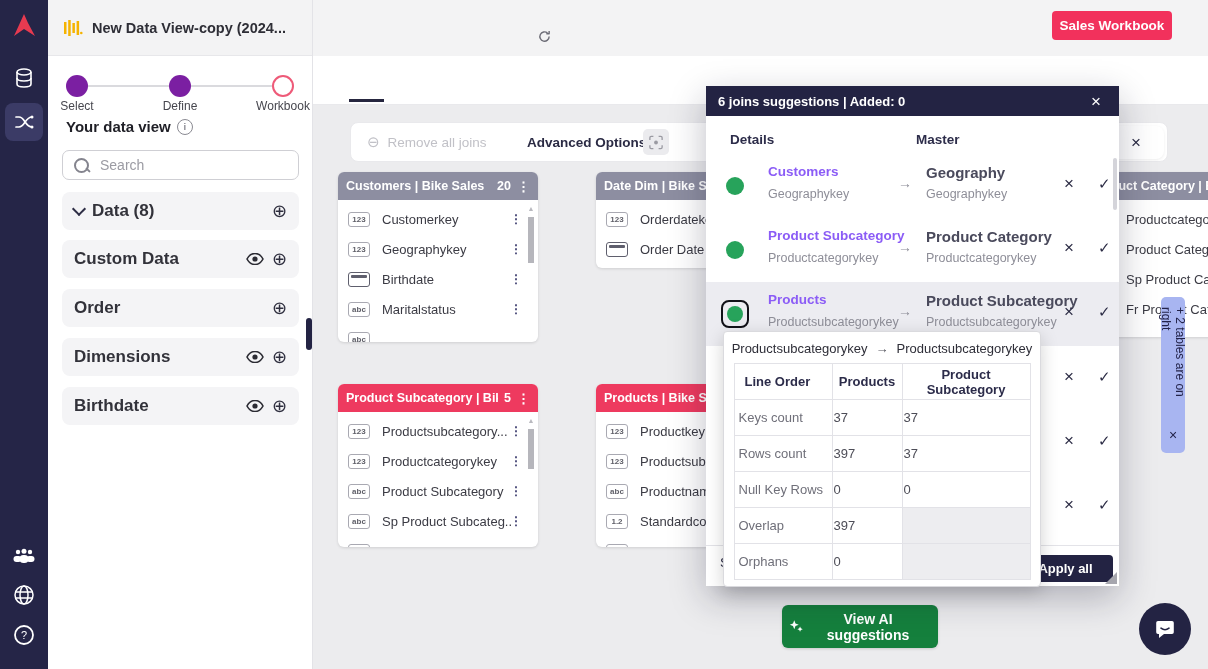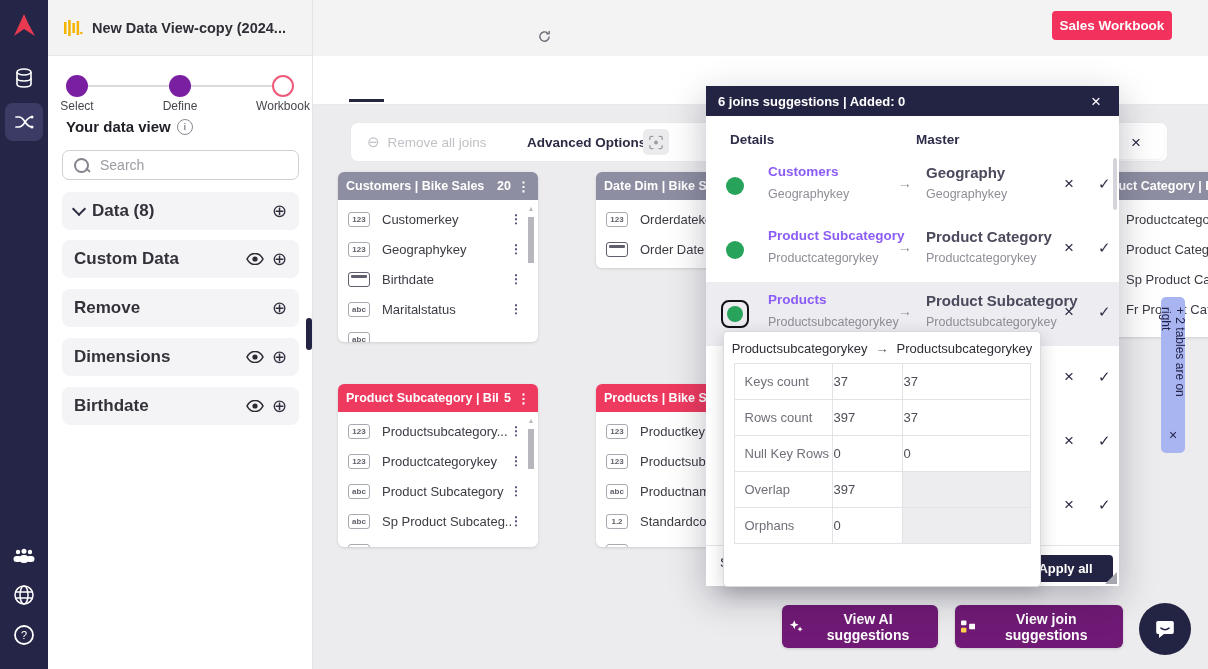--- a/index.html
+++ b/index.html
@@ -101,26 +101,26 @@
   .mresize{position:absolute;right:2px;bottom:2px;width:0;height:0;border-left:12px solid transparent;border-bottom:12px solid #a6a6ae;}
   .mthumb{position:absolute;right:2px;top:72px;width:4px;height:52px;background:#d4d4da;border-radius:2px;}
 
   
   .tip{position:absolute;left:723px;top:331px;width:318px;height:256px;background:#fff;border:1px solid #dadade;border-radius:4px;z-index:20;box-shadow:0 5px 18px rgba(0,0,0,.18);box-sizing:border-box;}
   .tiptitle{display:flex;justify-content:center;align-items:center;gap:8px;padding-top:9px;font-size:13px;color:#2e2e38;}
   .stat{border-collapse:collapse;margin:7px auto 0;width:296px;table-layout:fixed;}
   .stat th,.stat td{border:1px solid #e2e2e7;height:36px;font-size:13px;box-sizing:border-box;}
   .stat th{font-weight:bold;color:#2c2c4a;text-align:center;}
   .stat th:first-child{text-align:left;padding-left:10px;}
-  .stat td.lbl{color:#6f6f79;padding-left:10px;text-align:left;}
+  .stat td.lbl{color:#6f6f79;padding-left:4px;text-align:left;}
   .stat td.num{color:#4d4d57;text-align:left;padding-right:12px;}
   .stat td.gcell{background:#ededf0;}
 
   
-  .bigbtn{position:absolute;top:605px;height:43px;background:#701a75;border:none;border-radius:6px;color:#fff;font-size:14px;font-weight:bold;display:flex;align-items:center;justify-content:center;font-family:"Liberation Sans",sans-serif;z-index:7;box-shadow:0 1px 3px rgba(0,0,0,.15);}
+  .bigbtn{position:absolute;top:605px;height:43px;background:#15803d;border:none;border-radius:6px;color:#fff;font-size:14px;font-weight:bold;display:flex;align-items:center;justify-content:center;font-family:"Liberation Sans",sans-serif;z-index:7;box-shadow:0 1px 3px rgba(0,0,0,.15);}
   .chat{position:absolute;left:1139px;top:603px;width:52px;height:52px;border-radius:50%;background:#232343;display:flex;align-items:center;justify-content:center;z-index:8;border:none;}
 </style>
 </head>
 <body>
 
 <div class="page">
 
   <div class="canvas"></div>
 
   <div class="rail">
@@ -207,21 +207,21 @@
   </div>
   <div class="secrow" style="top:240px">
     <span class="seclabel">Custom Data</span>
     <svg width="18" height="12" viewBox="0 0 18 12">
         <path d="M1 6C3 2.2 6 .5 9 .5S15 2.2 17 6c-2 3.8-5 5.5-8 5.5S3 9.8 1 6Z" fill="none" stroke="#2b2b33" stroke-width="1.6"></path>
         <circle cx="9" cy="6" r="2.6" fill="#2b2b33"></circle>
       </svg>
     <span class="plus">⊕</span>
   </div>
   <div class="secrow" style="top:289px">
-    <span class="seclabel">Remove</span>
+    <span class="seclabel">Order</span>
     <span class="plus">⊕</span>
   </div>
   <div class="secrow" style="top:338px">
     <span class="seclabel">Dimensions</span>
     <svg width="18" height="12" viewBox="0 0 18 12">
         <path d="M1 6C3 2.2 6 .5 9 .5S15 2.2 17 6c-2 3.8-5 5.5-8 5.5S3 9.8 1 6Z" fill="none" stroke="#2b2b33" stroke-width="1.6"></path>
         <circle cx="9" cy="6" r="2.6" fill="#2b2b33"></circle>
       </svg>
     <span class="plus">⊕</span>
   </div>
@@ -497,20 +497,25 @@
       <span style="color:#55555e">→</span>
       <span>Productsubcategorykey</span>
     </div>
     <table class="stat">
       <colgroup>
           <col style="width:98px">
           <col style="width:70px">
           <col style="width:128px">
         </colgroup>
       <tbody>
+          <tr>
+        <th>Line Order</th>
+        <th>Products</th>
+        <th>Product Subcategory</th>
+      </tr>
       <tr>
         <td class="lbl">Keys count</td>
         <td class="num">37</td>
         <td class="num">37</td>
       </tr>
       <tr>
         <td class="lbl">Rows count</td>
         <td class="num">397</td>
         <td class="num">37</td>
       </tr>
@@ -533,28 +538,20 @@
       </table>
   </div>
 
   <button class="bigbtn" style="left:782px;width:156px">
     <svg width="17" height="17" viewBox="0 0 18 18" fill="#fff">
         <path d="M7 2l1.4 3.6L12 7 8.4 8.4 7 12 5.6 8.4 2 7l3.6-1.4z"></path>
         <path d="M13.5 9l.9 2.1 2.1.9-2.1.9-.9 2.1-.9-2.1-2.1-.9 2.1-.9z"></path>
       </svg>
     <span>View AI suggestions</span>
   </button>
-  <button class="bigbtn" style="left:955px;width:168px">
-    <svg width="15" height="15" viewBox="0 0 16 16">
-        <rect x="0" y="1.5" width="6" height="5" rx="1" fill="#fff"></rect>
-        <rect x="0" y="9.5" width="6" height="5" rx="1" fill="#ffd34d"></rect>
-        <rect x="9" y="5" width="7" height="6" rx="1" fill="#fff"></rect>
-      </svg>
-    <span>View join suggestions</span>
-  </button>
   <button class="chat">
     <svg width="24" height="24" viewBox="0 0 24 24">
         <path d="M5 4h14a1.8 1.8 0 0 1 1.8 1.8v9.4A1.8 1.8 0 0 1 19 17h-8l-5 4v-4h-1a1.8 1.8 0 0 1-1.8-1.8V5.8A1.8 1.8 0 0 1 5 4z" fill="#fff"></path>
         <path d="M8 11.2c2.6 2 5.4 2 8 0" stroke="#232343" stroke-width="1.6" fill="none" stroke-linecap="round"></path>
       </svg>
   </button>
 
 </div>
 
 </body></html>

